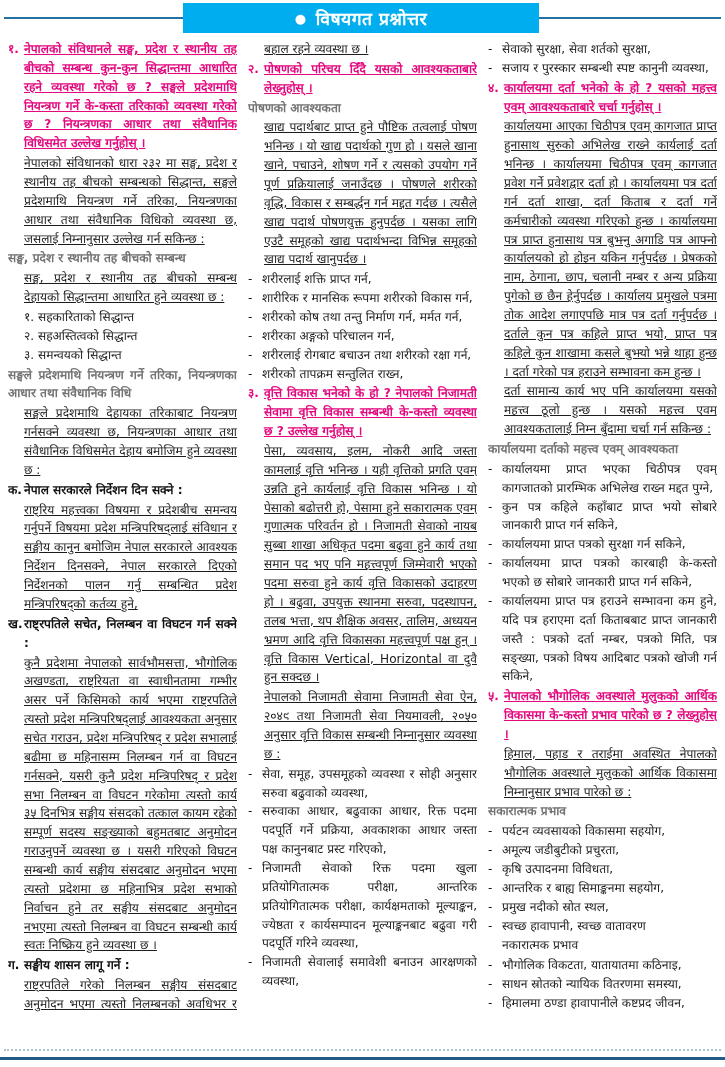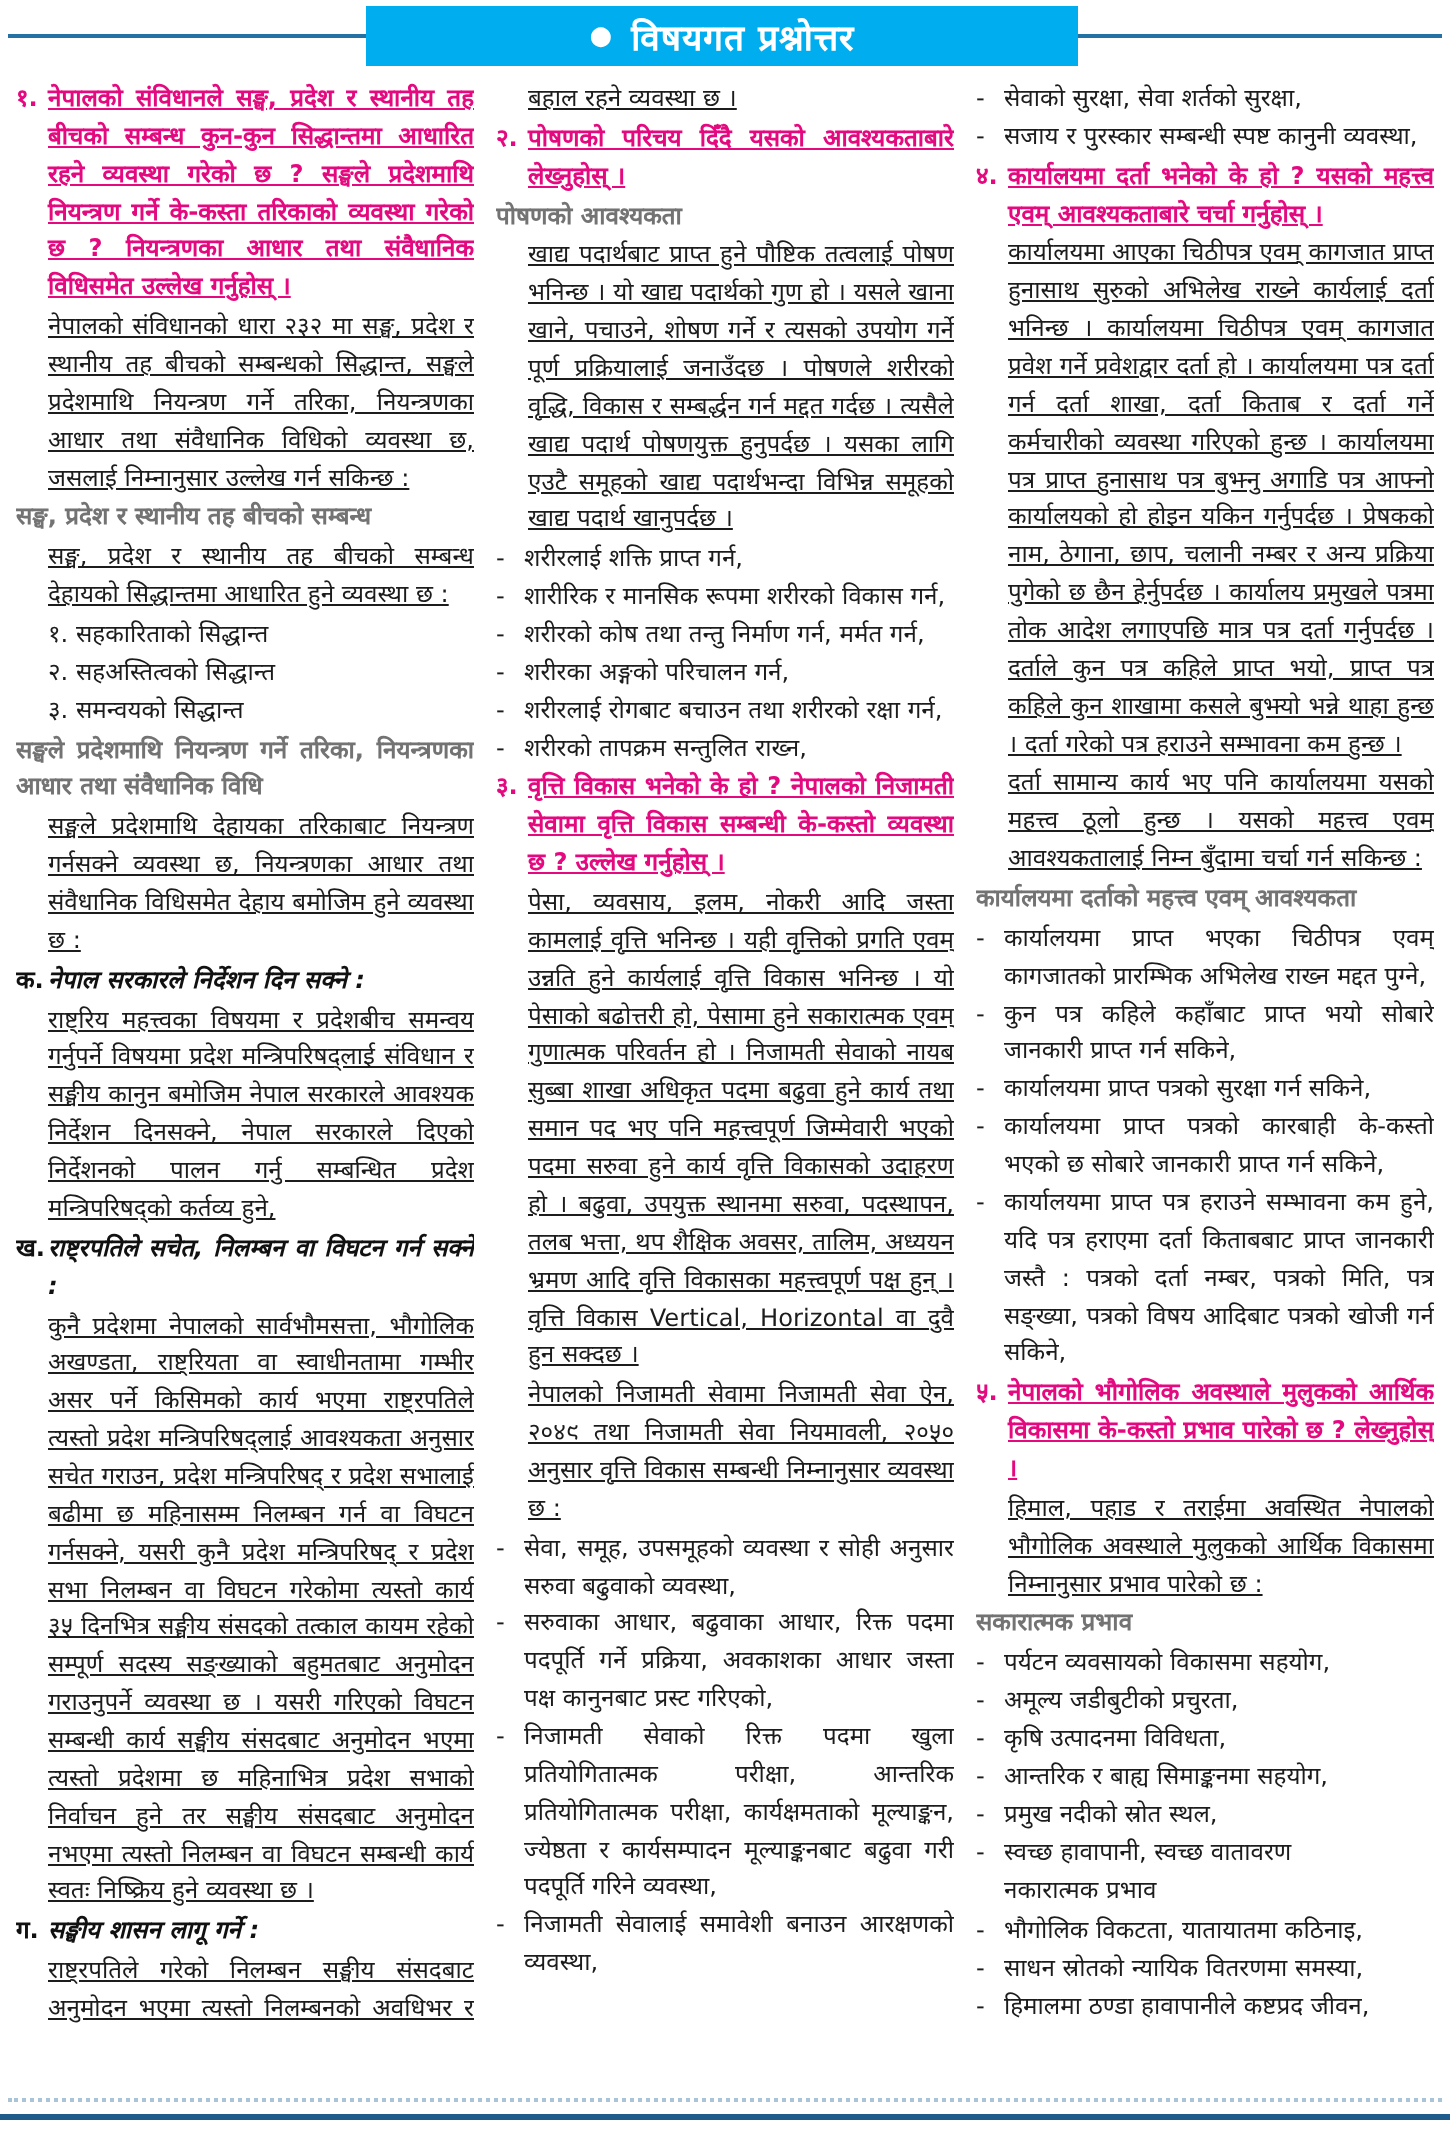--- a/index.html
+++ b/index.html
@@ -31,21 +31,21 @@
     font-size:12.1px; line-height:1.56;
   }
   .blk { margin:0 0 1px 0; }
   
   .q { display:flex; color:#e4097f; font-weight:bold; }
   .q .marker { flex:0 0 16px; }
   .q .txt { flex:1 1 auto; min-width:0;text-decoration:underline; }
   
   .hl { display:flex; font-weight:bold; color:#111111; }
   .hl .marker { flex:0 0 16px; }
-  .hl .txt { flex:1 1 auto;font-style:italic; }
+  .hl .txt { flex:1 1 auto; }
   
   .p { padding-left:16px;text-decoration:underline; }
   
   .h { font-weight:bold; color:#737373; }
   
   .nlist .li-row { display:flex; padding-left:16px;align-items:center; }
   .nlist .txt { flex:1 1 auto; }
   
   .dlist .li-row { display:flex; }
   .dlist .dash { flex:0 0 14px; text-align:left; }

